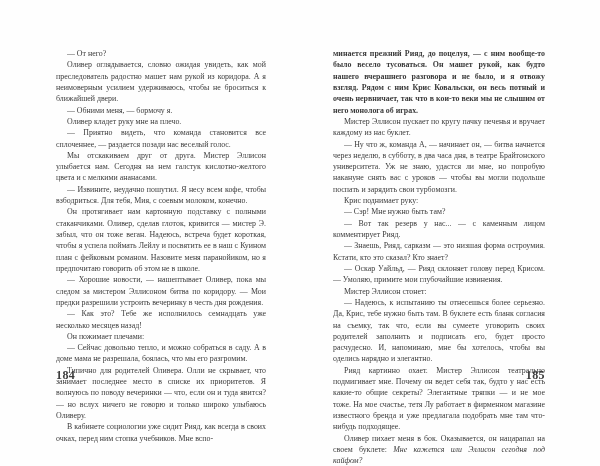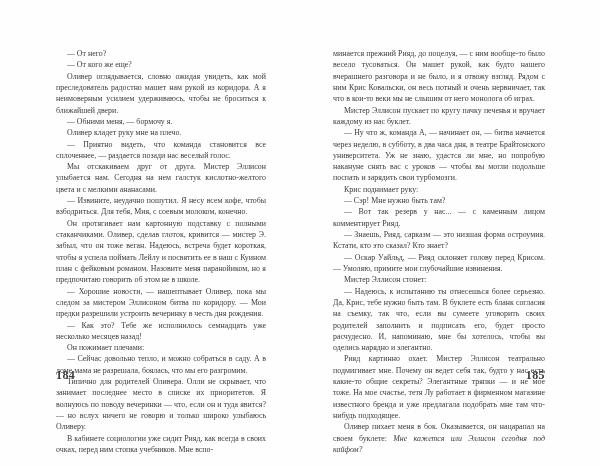--- a/index.html
+++ b/index.html
@@ -38,20 +38,21 @@
     color: #3a3a3a;
     -webkit-font-smoothing: antialiased;
   }
   .textblock p {
     margin: 0;
     text-indent: 11px;
     hyphens: manual;
   }
   .textblock p.cont {
     text-indent: 0;
+    font-weight: bold;
   }
   .textblock p.dialog {
     text-indent: 11px;
   }
   em, .ital {
     font-style: italic;
   }
   .folio {
     position: absolute;
     bottom: 29px;
@@ -64,21 +65,20 @@
   .folio-right { right: 55px; }
 </style>
 </head>
 <body>
 
 <div class="spread">
 
   <div class="page page-left">
     <div class="textblock">
       <p class="dialog">— От него?</p>
-      <p class="dialog">— От кого же еще?</p>
       <p>Оливер оглядывается, словно ожидая увидеть, как мой преследователь радостно машет нам рукой из коридора. А я неимоверным усилием удерживаюсь, чтобы не броситься к ближайшей двери.</p>
       <p class="dialog">— Обними меня, — бормочу я.</p>
       <p>Оливер кладет руку мне на плечо.</p>
       <p class="dialog">— Приятно видеть, что команда становится все сплоченнее, — раздается позади нас веселый голос.</p>
       <p>Мы отскакиваем друг от друга. Мистер Эллисон улыбается нам. Сегодня на нем галстук кислотно-желтого цвета и с мелкими ананасами.</p>
       <p class="dialog">— Извините, неудачно пошутил. Я несу всем кофе, чтобы взбодриться. Для тебя, Мия, с соевым молоком, конечно.</p>
       <p>Он протягивает нам картонную подставку с полными стаканчиками. Оливер, сделав глоток, кривится — мистер Э. забыл, что он тоже веган. Надеюсь, встреча будет короткая, чтобы я успела поймать Лейлу и посвятить ее в наш с Куином план с фейковым романом. Назовите меня паранойиком, но я предпочитаю говорить об этом не в школе.</p>
       <p class="dialog">— Хорошие новости, — нашептывает Оливер, пока мы следом за мистером Эллисоном битва по коридору. — Мои предки разрешили устроить вечеринку в честь дня рождения.</p>
       <p class="dialog">— Как это? Тебе же исполнилось семнадцать уже несколько месяцев назад!</p>
       <p>Он пожимает плечами:</p>

